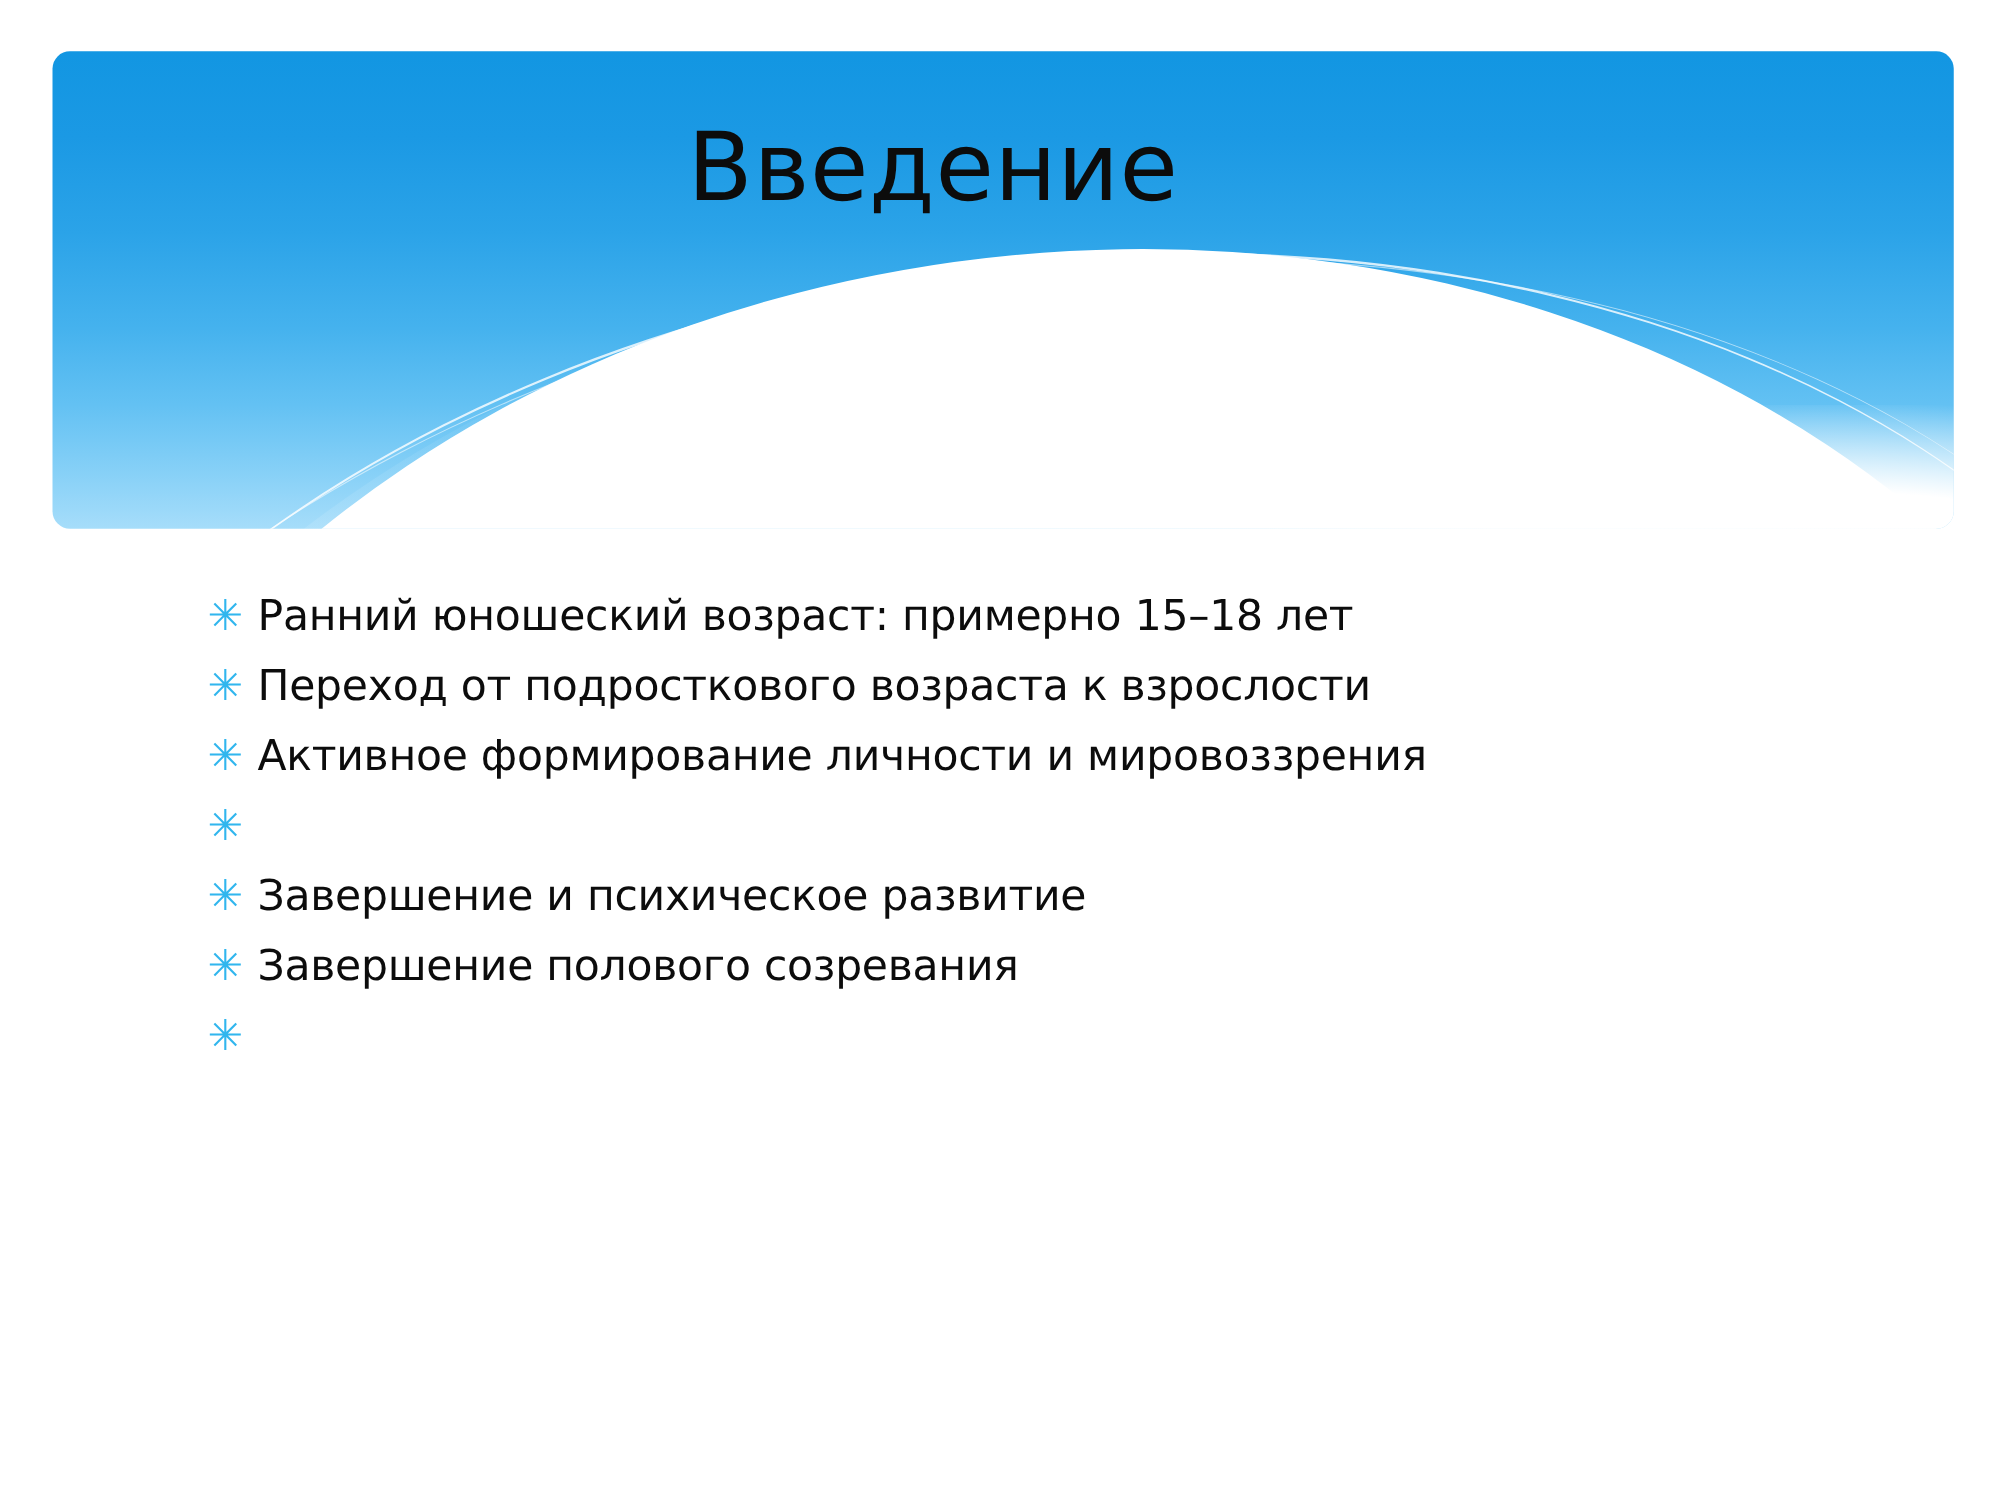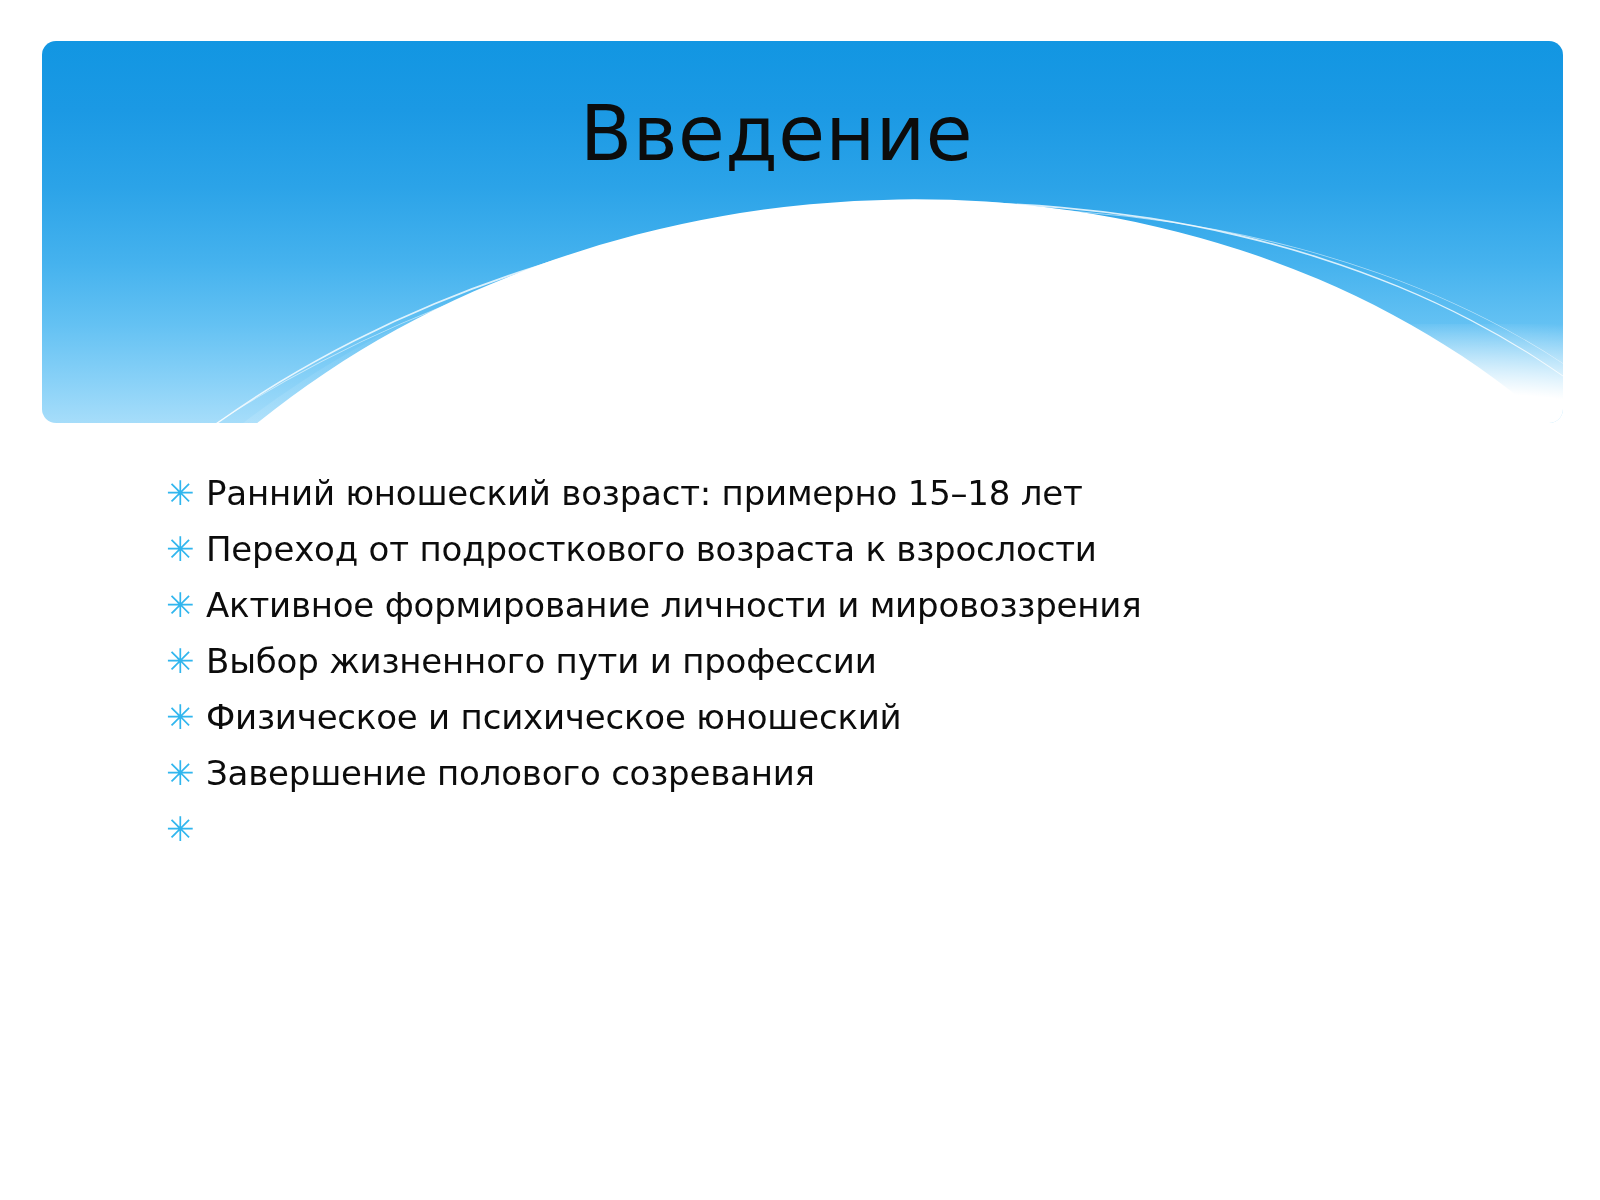--- a/index.html
+++ b/index.html
@@ -114,21 +114,20 @@
     left: 0;
     top: 96px;
     width: 1493px;
     text-align: center;
     font-size: 76px;
     line-height: 1.0;
     color: #0c0c0c;
     font-weight: 400;
     letter-spacing: 0.5px;
     white-space: nowrap;
-    margin-left: 30px;
   }
 
   
   .body-list {
     position: absolute;
     left: 160px;
     top: 466px;
     width: 1330px;
   }
 
@@ -188,26 +187,25 @@
       <span class="bullet-text">Переход от подросткового возраста к взрослости</span>
     </div>
 
     <div class="bullet-row wrapped">
       <span class="bullet-marker">✳</span>
       <span class="bullet-text">Активное формирование личности и мировоззрения</span>
     </div>
 
     <div class="bullet-row">
       <span class="bullet-marker">✳</span>
-      <span class="bullet-text">Выбор жизненного пути и профессии</span>
-    </div>
-
-    <div class="bullet-row">
-      <span class="bullet-marker">✳</span>
-      <span class="bullet-text">Физическое и психическое юношеский</span>
+    </div>
+
+    <div class="bullet-row">
+      <span class="bullet-marker">✳</span>
+      <span class="bullet-text">Завершение и психическое развитие</span>
     </div>
 
     <div class="bullet-row">
       <span class="bullet-marker">✳</span>
       <span class="bullet-text">Завершение полового созревания</span>
     </div>
 
     <div class="bullet-row">
       <span class="bullet-marker">✳</span>
     </div>

